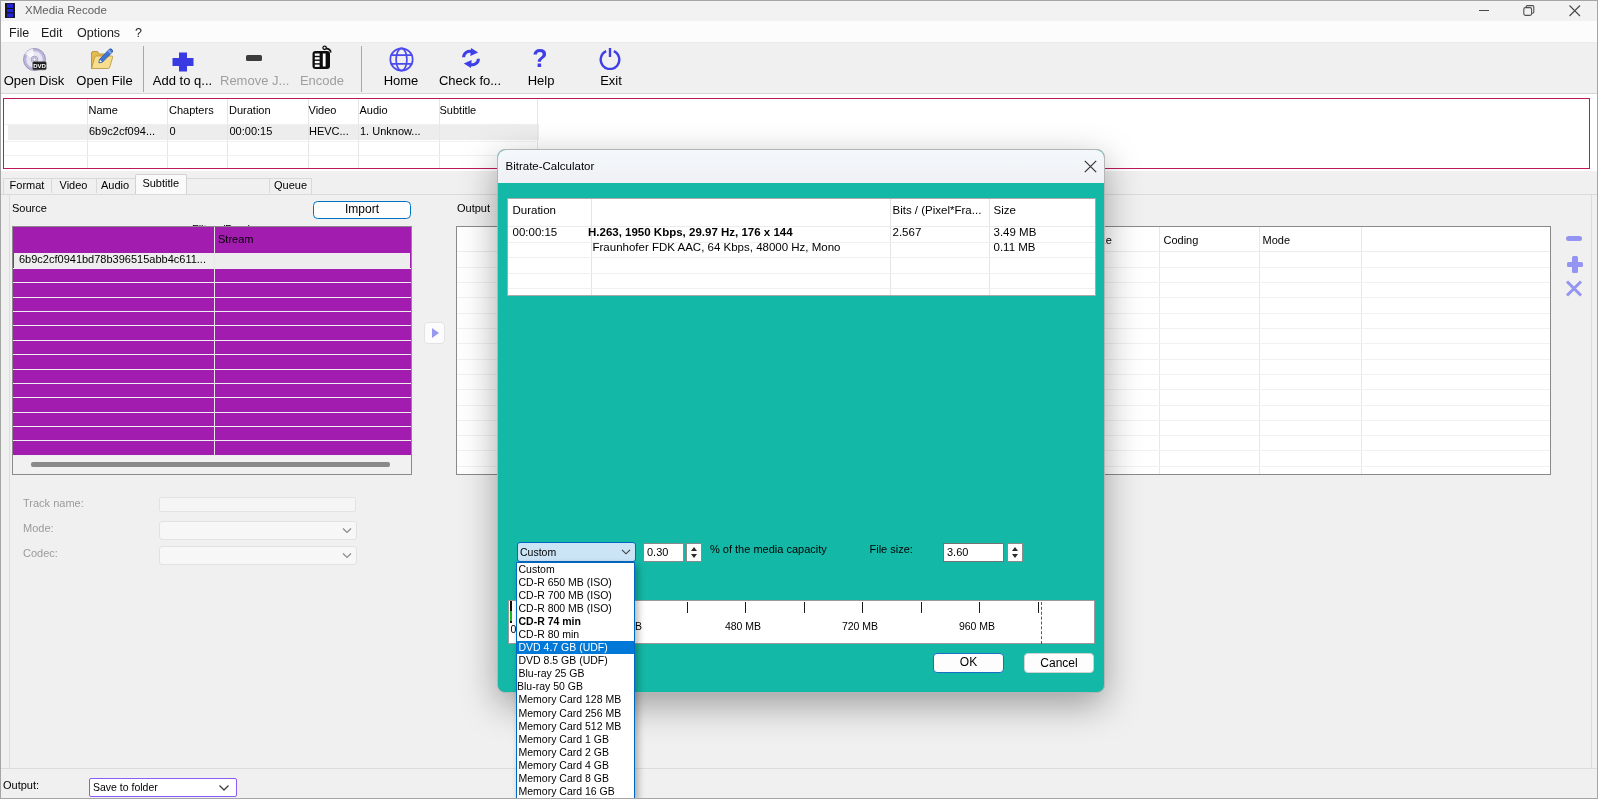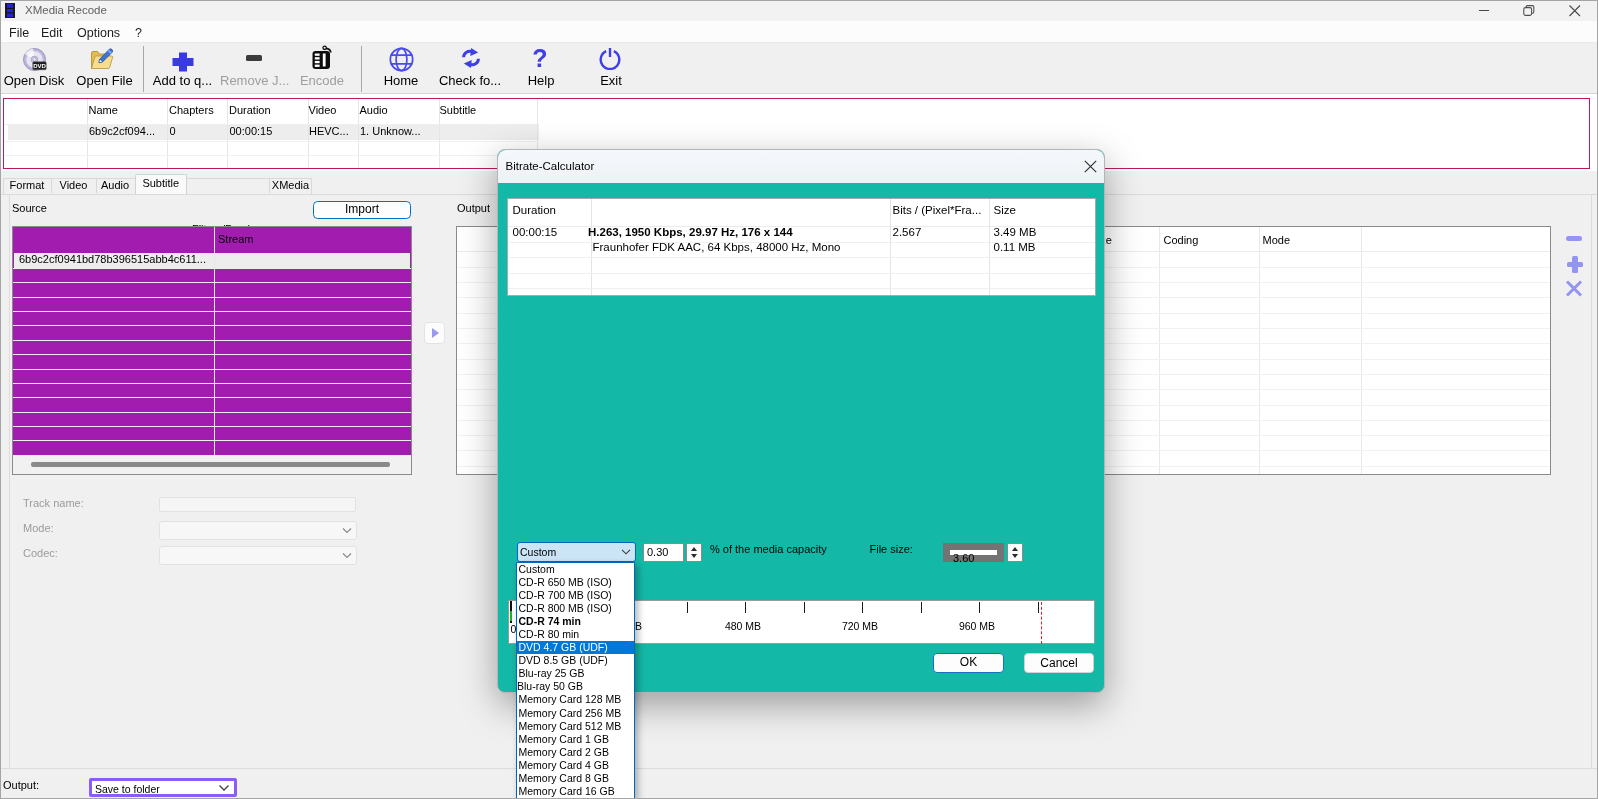--- a/index.html
+++ b/index.html
@@ -138,21 +138,21 @@
 </div>
 
 <div class="abs" style="left:3px;top:177.5px;width:308.5px;height:16px;background:#f0f0f0;border:1px solid #d9d9d9;border-bottom:none;"></div>
 <div class="abs" style="left:51px;top:177.5px;width:1px;height:15px;background:#d9d9d9;"></div>
 <div class="abs" style="left:95.7px;top:177.5px;width:1px;height:15px;background:#d9d9d9;"></div>
 <div class="abs" style="left:269px;top:177.5px;width:1px;height:15px;background:#d9d9d9;"></div>
 <div class="abs" style="left:3px;top:179px;width:48px;text-align:center;font-size:11px;white-space:nowrap;">Format</div>
 <div class="abs" style="left:51px;top:179px;width:45px;text-align:center;font-size:11px;white-space:nowrap;">Video</div>
 <div class="abs" style="left:95px;top:179px;width:40px;text-align:center;font-size:11px;white-space:nowrap;">Audio</div>
 <div class="abs" style="left:187px;top:179px;width:82px;text-align:center;font-size:11px;white-space:nowrap;margin-top:44px;">Filters/Preview</div>
-<div class="abs" style="left:269px;top:179px;width:43px;text-align:center;font-size:11px;white-space:nowrap;">XMedia</div>
+<div class="abs" style="left:269px;top:179px;width:43px;text-align:center;font-size:11px;white-space:nowrap;">Queue</div>
 <div class="abs" style="left:134.5px;top:174px;width:52.5px;height:20px;background:#fafafa;border:1px solid #d2d2d2;border-bottom:none;border-radius:2px 2px 0 0;text-align:center;font-size:11px;padding-top:1.5px;white-space:nowrap;">Subtitle</div>
 
 <div class="abs" style="left:0;top:193.5px;width:1598px;height:1px;background:#dadada;"></div>
 <div class="abs" style="left:9px;top:194px;width:1px;height:574px;background:#dcdcdc;"></div>
 <div class="abs" style="left:1591px;top:194px;width:1px;height:574px;background:#dcdcdc;"></div>
 <div class="abs" style="left:0px;top:768px;width:1598px;height:1px;background:#dcdcdc;"></div>
 
 <div class="abs" style="left:12px;top:202px;">Source</div>
 <div class="abs" style="left:313px;top:201px;width:98px;height:17.5px;background:#fdfdfd;border:1.3px solid #0072c6;border-radius:4.5px;text-align:center;line-height:15px;font-size:12px;">Import</div>
 <div class="abs" style="left:12px;top:225.5px;width:400px;height:249px;background:#a21caf;border:1px solid #8a8a8a;">
@@ -220,21 +220,21 @@
 <svg class="abs" style="left:342px;top:527px;" width="10" height="7" viewBox="0 0 10 7">
     <path d="M1 1.5 L5 5.5 L9 1.5" fill="none" stroke="#8a8a8a" stroke-width="1.2"></path>
   </svg>
 <div class="abs" style="left:23px;top:547px;color:#9b9b9b;">Codec:</div>
 <div class="abs" style="left:159px;top:546px;width:198px;height:19px;background:#f7f7f7;border:1px solid #e2e2e2;border-radius:3px;"></div>
 <svg class="abs" style="left:342px;top:552px;" width="10" height="7" viewBox="0 0 10 7">
     <path d="M1 1.5 L5 5.5 L9 1.5" fill="none" stroke="#8a8a8a" stroke-width="1.2"></path>
   </svg>
 
 <div class="abs" style="left:3px;top:779px;">Output:</div>
-<div class="abs" style="left:89px;top:778px;width:148px;height:19px;background:#fff;border:3px solid #8b5cf6;border-radius:2px;line-height:16px;padding-left:3px;font-size:10.5px;">Save to folder</div>
+<div class="abs" style="left:89px;top:778px;width:148px;height:19px;background:#fff;border:1px solid #8b5cf6;border-radius:2px;line-height:16px;padding-left:3px;font-size:10.5px;">Save to folder</div>
 <svg class="abs" style="left:218px;top:784px;" width="12" height="8" viewBox="0 0 12 8">
     <path d="M1.5 1.5 L6 6 L10.5 1.5" fill="none" stroke="#404040" stroke-width="1.3"></path>
   </svg>
 
 <div class="abs" style="left:497px;top:149px;width:608px;height:544px;background:#14b8a6;border:1px solid #b5b5b5;border-radius:8px;box-shadow:0 12px 36px rgba(0,0,0,0.35);z-index:50;">
   <div class="abs" style="left:0;top:0;width:606px;height:33px;background:linear-gradient(#f4f8fc,#eff1f4);border-radius:8px 8px 0 0;"></div>
   <div class="abs" style="left:7.5px;top:10px;font-size:11.5px;">Bitrate-Calculator</div>
   <svg class="abs" style="left:586px;top:9.5px;" width="13" height="13" viewBox="0 0 13 13">
     <path d="M0.8 0.8 L12.2 12.2 M12.2 0.8 L0.8 12.2" stroke="#333" stroke-width="1.2" fill="none"></path>
   </svg>
@@ -265,21 +265,21 @@
     </svg>
 
   <div class="abs" style="left:145px;top:393px;width:41px;height:19px;background:#fff;border:1px solid #8a8a8a;line-height:17px;padding-left:3px;">0.30</div>
   <div class="abs" style="left:188px;top:393px;width:16px;height:19px;background:#fdfdfd;border:1px solid #8a8a8a;">
     <div class="abs" style="left:3.5px;top:3px;width:0;height:0;border-bottom:4px solid #2a2a2a;border-left:3.5px solid transparent;border-right:3.5px solid transparent;"></div>
     <div class="abs" style="left:3.5px;top:10px;width:0;height:0;border-top:4px solid #2a2a2a;border-left:3.5px solid transparent;border-right:3.5px solid transparent;"></div>
   </div>
   <div class="abs" style="left:212px;top:392.5px;text-align:center;">% of the media capacity</div>
   <div class="abs" style="left:371.5px;top:392.5px;">File size:</div>
 
-  <div class="abs" style="left:445px;top:393px;width:61px;height:19px;background:#fff;border:7px solid #737373;line-height:17px;padding-left:3px;">3.60</div>
+  <div class="abs" style="left:445px;top:393px;width:61px;height:19px;background:#fff;border:1px solid #737373;line-height:17px;padding-left:3px;">3.60</div>
   <div class="abs" style="left:509px;top:393px;width:16px;height:19px;background:#fdfdfd;border:1px solid #8a8a8a;">
     <div class="abs" style="left:3.5px;top:3px;width:0;height:0;border-bottom:4px solid #2a2a2a;border-left:3.5px solid transparent;border-right:3.5px solid transparent;"></div>
     <div class="abs" style="left:3.5px;top:10px;width:0;height:0;border-top:4px solid #2a2a2a;border-left:3.5px solid transparent;border-right:3.5px solid transparent;"></div>
   </div>
 
   <div class="abs" style="left:10px;top:450px;width:587px;height:44px;background:#fff;border:1px solid #9a9a9a;">
     <div class="abs" style="left:1px;top:0px;width:1.8px;height:21.5px;background:#111;"></div>
     <div class="abs" style="left:1px;top:10px;width:1.8px;height:9.5px;background:#0dbc22;"></div>
     <div class="abs" style="left:60.5px;top:1px;width:1.2px;height:11px;background:#1a1a1a;"></div>
     <div class="abs" style="left:119px;top:1px;width:1.2px;height:11px;background:#1a1a1a;"></div>

